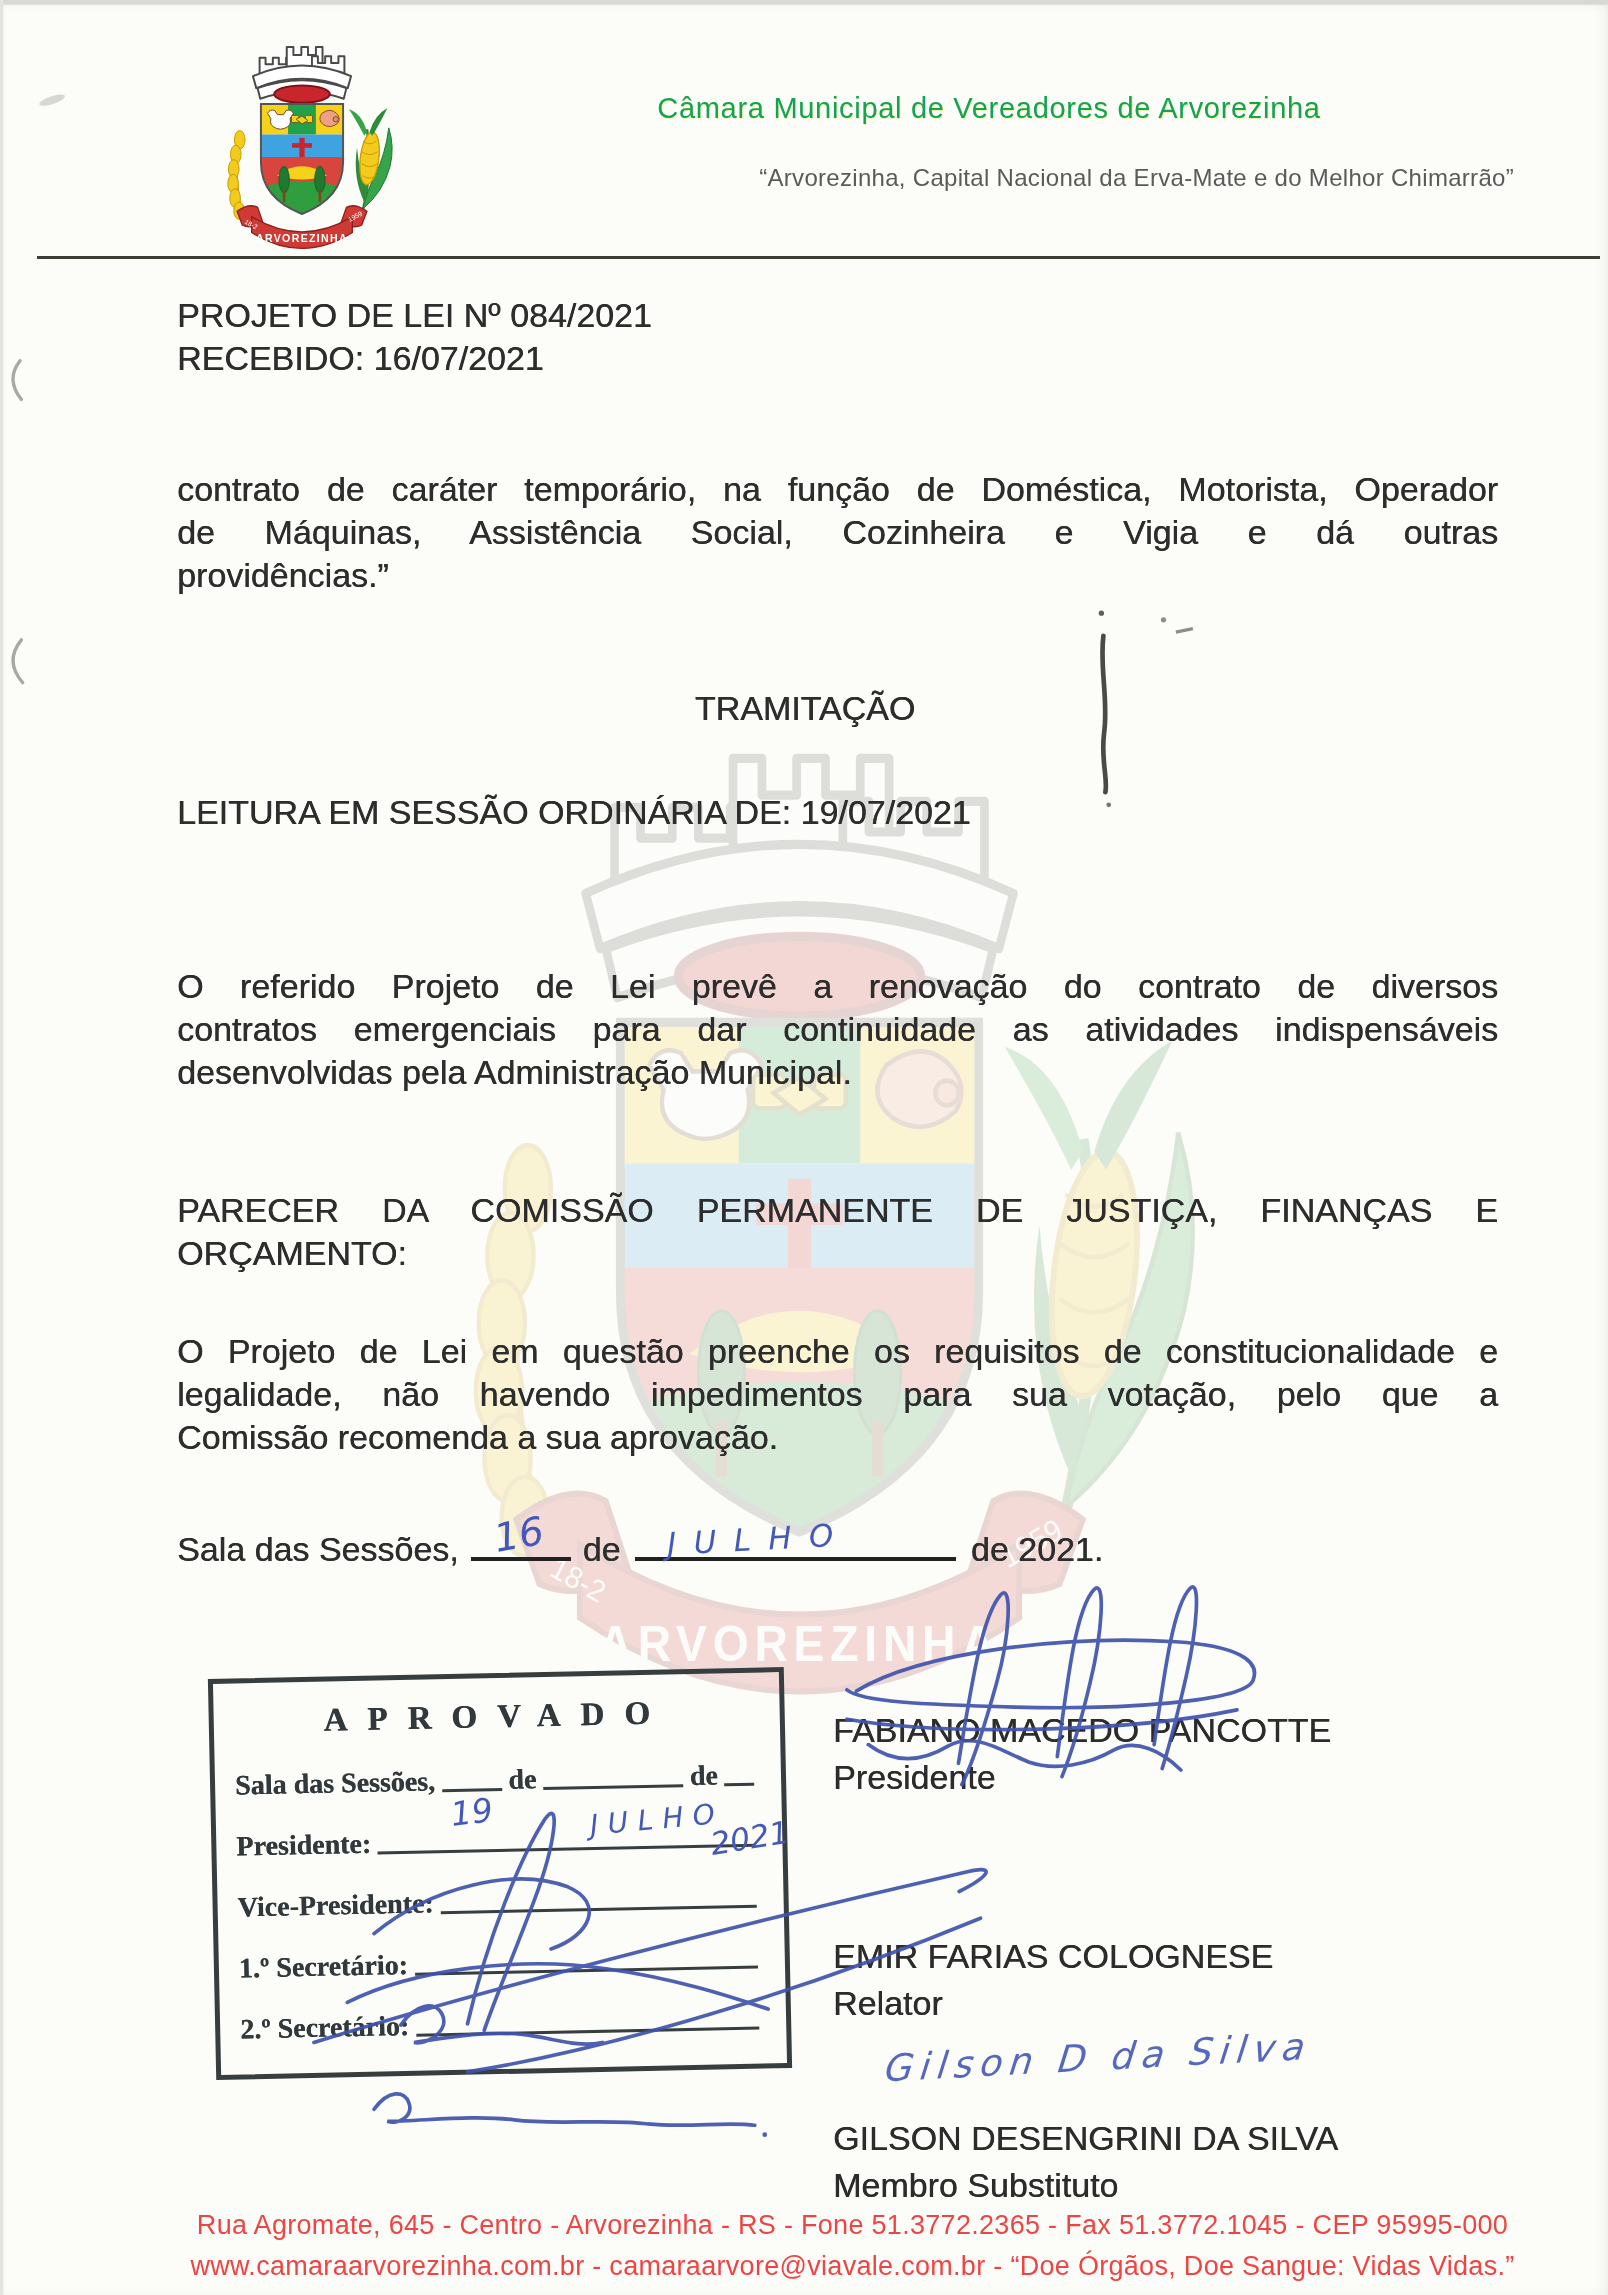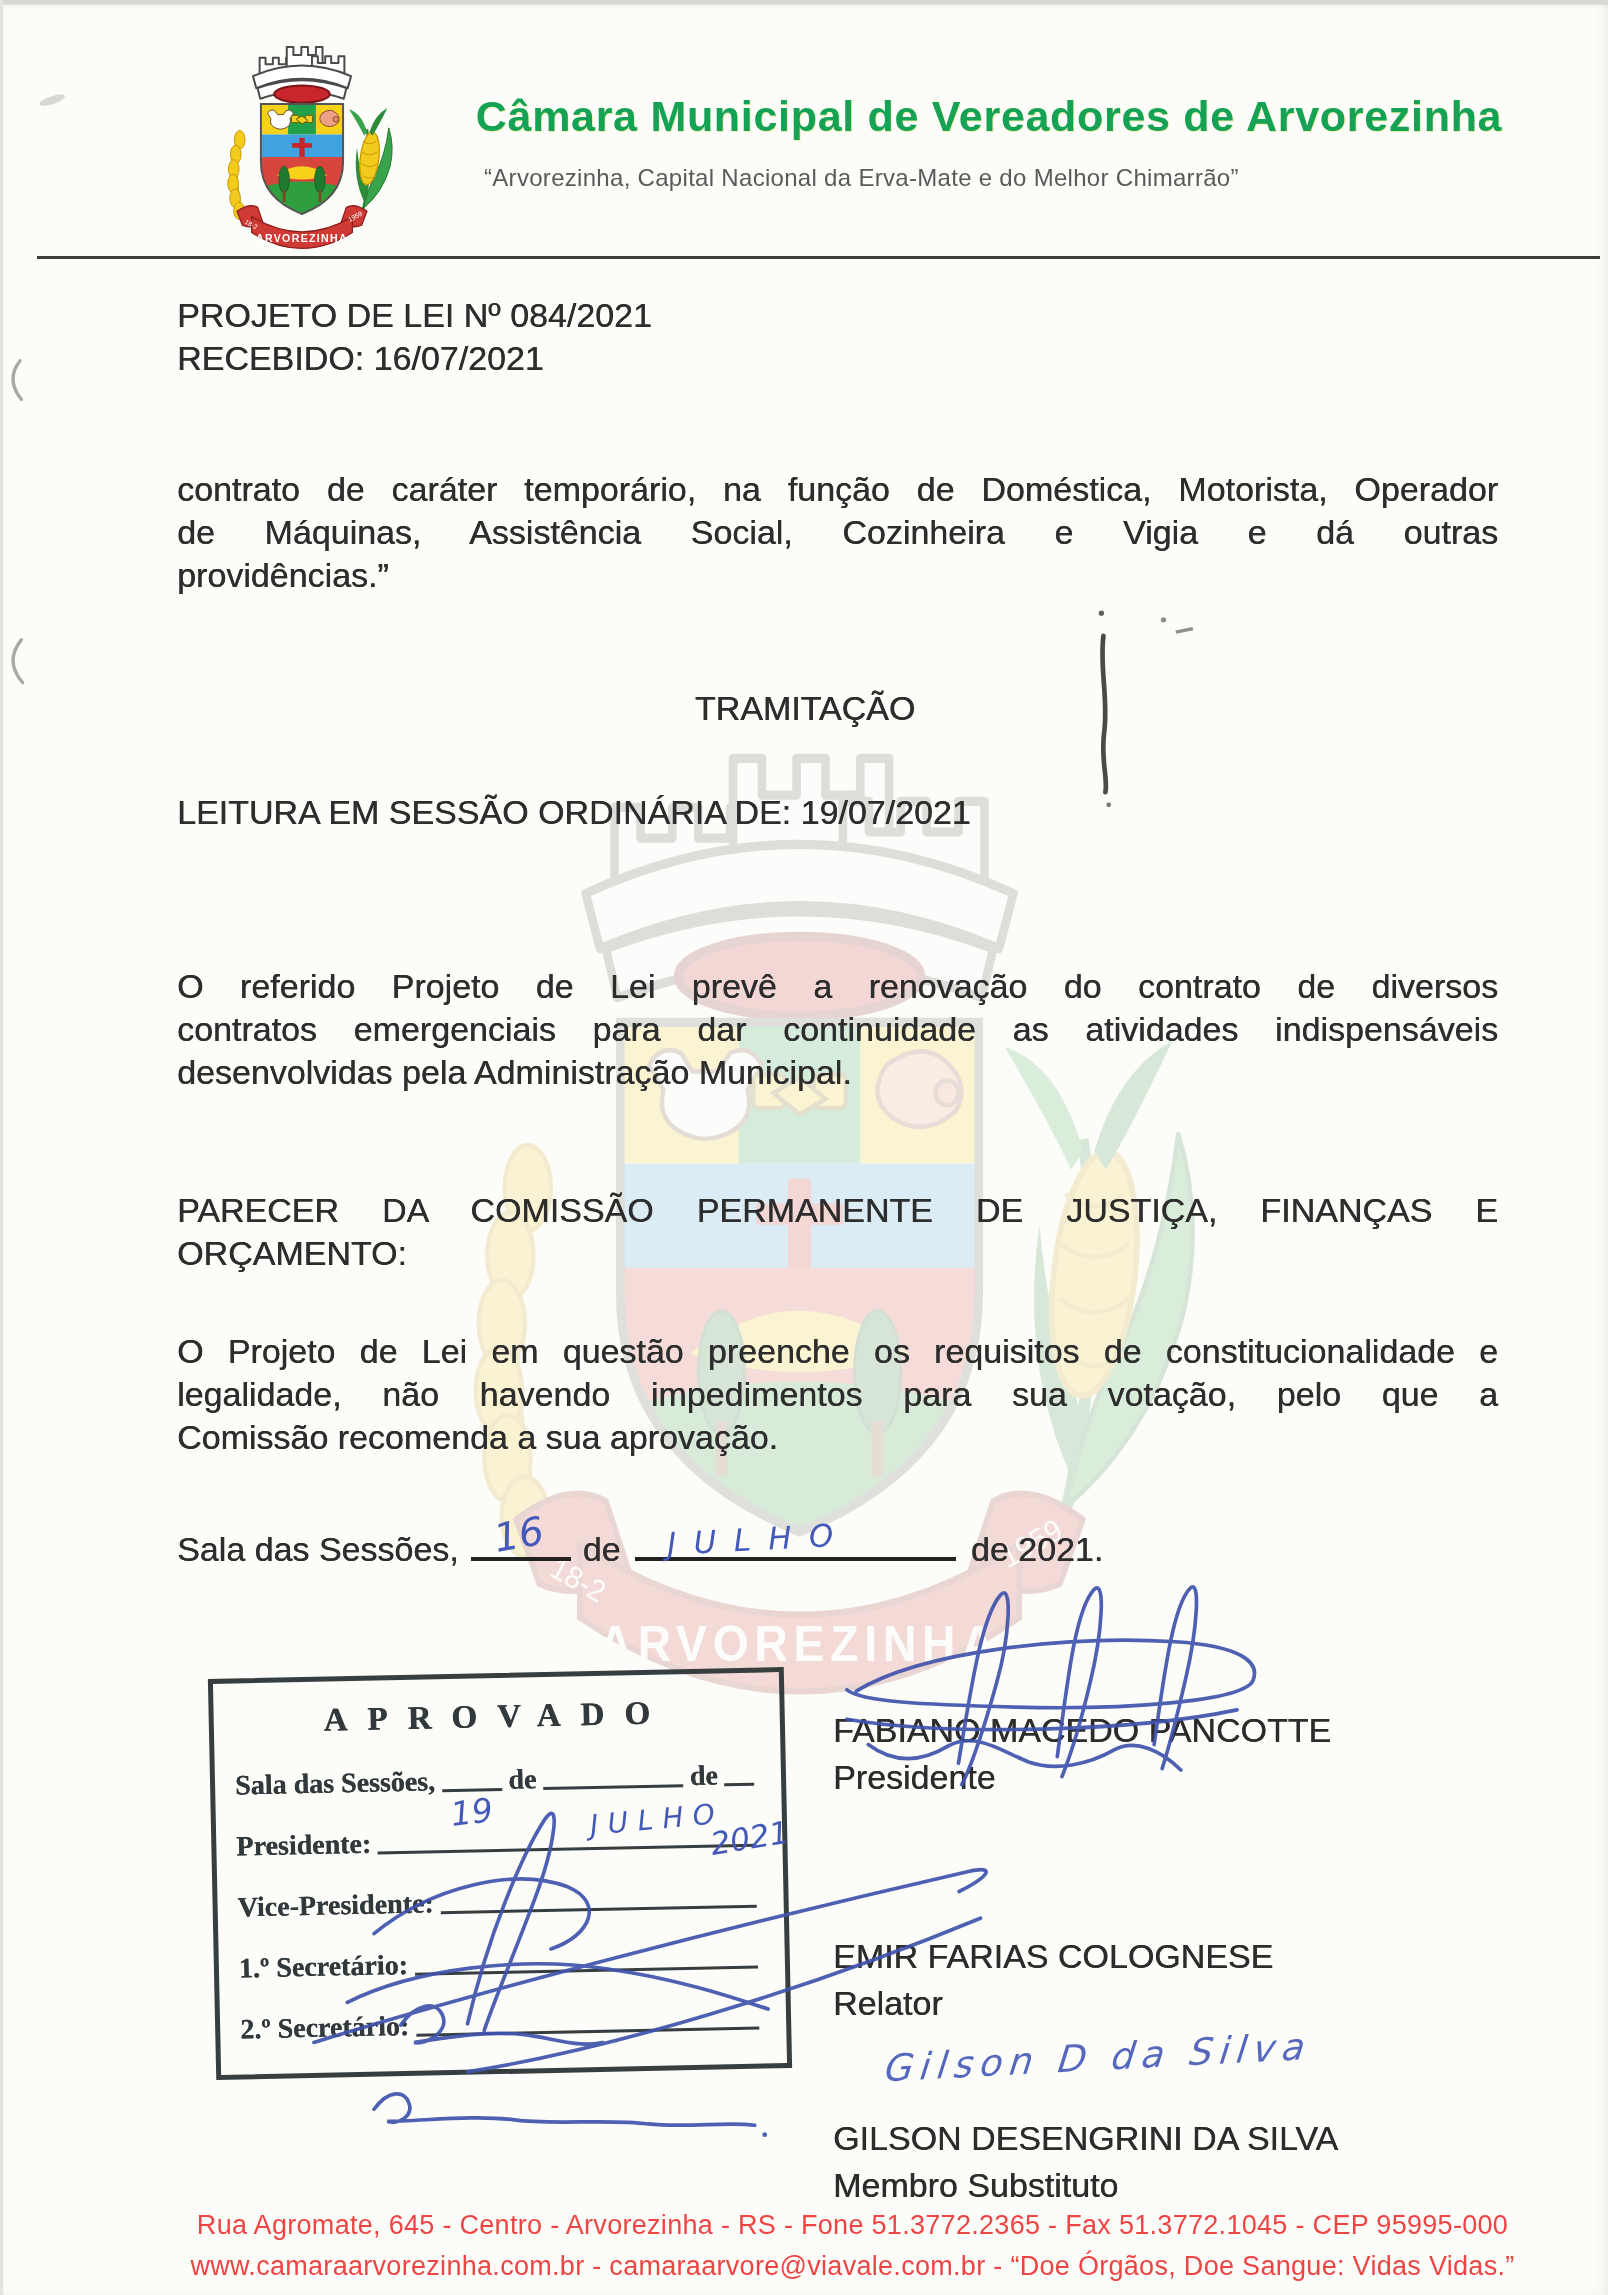--- a/index.html
+++ b/index.html
@@ -11,25 +11,25 @@
   }
   
   .wm{position:absolute;z-index:1;}
   .artifacts{position:absolute;inset:0;z-index:2;pointer-events:none;}
   .txt{position:absolute;z-index:3;}
   .ink{position:absolute;inset:0;z-index:5;pointer-events:none;}
   
   .coa-header{position:absolute;left:196px;top:14.7px;width:212px;height:239px;z-index:3;}
   .hdr-title{
     position:absolute;left:468px;top:92px;width:1042px;text-align:center;
-    font-size:43px;font-weight:bold;color:#15a254;letter-spacing:0.7px;
+    font-size:29px;font-weight:normal;color:#15a254;letter-spacing:0.7px;
     text-shadow:0.7px 0.7px 0 rgba(214,227,74,.45);
   }
   .hdr-sub{
-    position:absolute;left:484px;top:164px;width:1042px;text-align:left;
+    position:absolute;left:472px;top:164px;width:1042px;text-align:right;
     font-size:24px;color:#5a5a5a;letter-spacing:0.3px;
   }
   .hdr-rule{position:absolute;left:37px;top:256px;width:1563px;height:3.3px;background:#3c3f35;z-index:3;}
   
   .doc{font-size:34px;line-height:43px;color:#2d2d2d;text-shadow:0.4px 0 currentColor;}
   .para{position:absolute;left:177px;width:1321px;}
   .jline{text-align:justify;text-align-last:justify;}
   .para .jline:last-child{text-align-last:left;}
   .center{text-align:center;}
   

